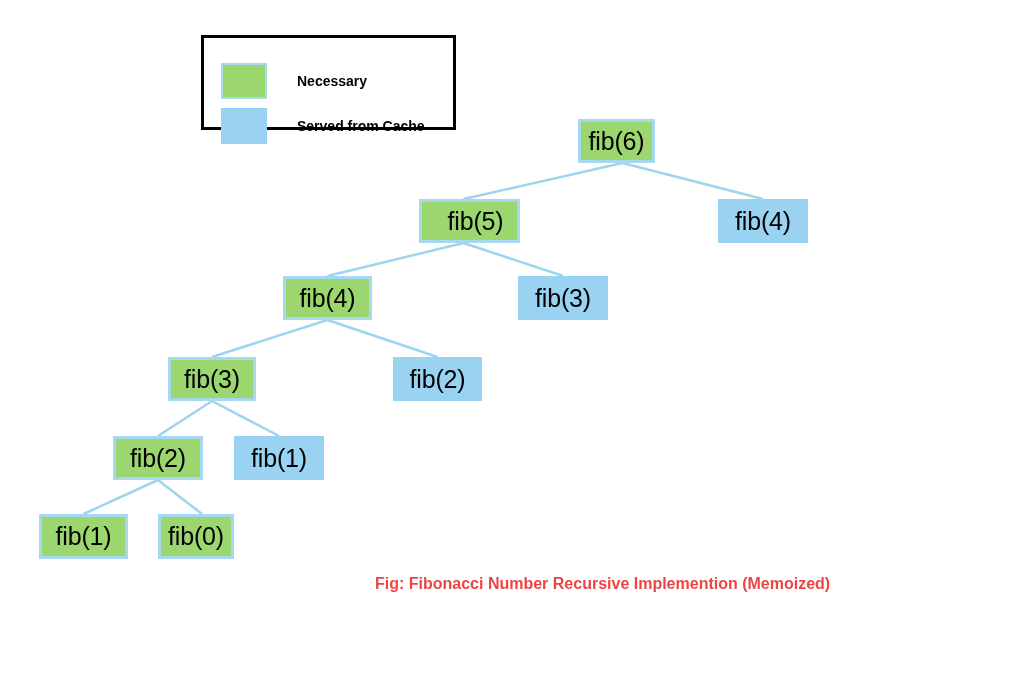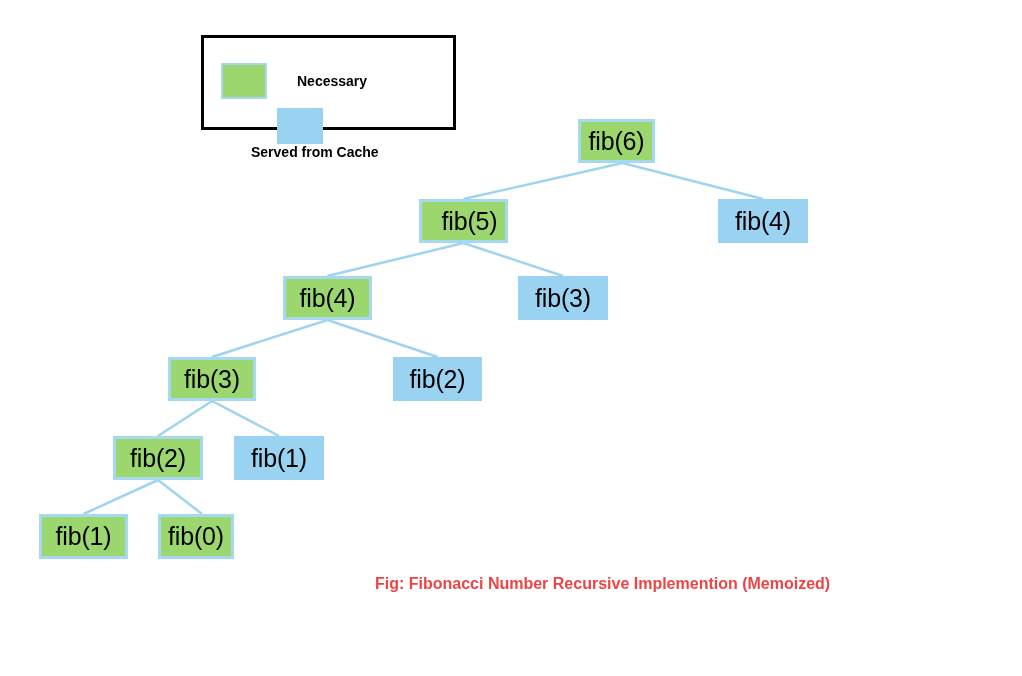--- a/index.html
+++ b/index.html
@@ -109,21 +109,21 @@
       <line x1="212" y1="401" x2="158" y2="436" stroke="#9fd4ee" stroke-width="2.5"></line>
       <line x1="212" y1="401" x2="279" y2="436" stroke="#9fd4ee" stroke-width="2.5"></line>
       <line x1="158" y1="480" x2="83.5" y2="514" stroke="#9fd4ee" stroke-width="2.5"></line>
       <line x1="158" y1="480" x2="202" y2="514" stroke="#9fd4ee" stroke-width="2.5"></line>
     </svg>
 
   <div id="node-layer">
       <div class="node necessary" style="left: 578px; top: 119px; width: 77px; height: 44px;">
         <span>fib(6)</span>
       </div>
-      <div class="node necessary" style="left: 419px; top: 199px; width: 89px; height: 44px; padding-left: 12px;">
+      <div class="node necessary" style="left: 419px; top: 199px; width: 101px; height: 44px; padding-left: 12px;">
         <span>fib(5)</span>
       </div>
       <div class="node cached" style="left: 718px; top: 199px; width: 90px; height: 44px;">
         <span>fib(4)</span>
       </div>
       <div class="node necessary" style="left: 283px; top: 276px; width: 89px; height: 44px;">
         <span>fib(4)</span>
       </div>
       <div class="node cached" style="left: 518px; top: 276px; width: 90px; height: 44px;">
         <span>fib(3)</span>
@@ -146,21 +146,21 @@
       <div class="node necessary" style="left: 158px; top: 514px; width: 76px; height: 45px; align-items: center;">
         <span>fib(0)</span>
       </div>
     </div>
 
   <div id="legend">
     <div class="legend-row" style="left:17px; top:25px;">
       <span class="legend-swatch necessary"></span>
       <span class="legend-label">Necessary</span>
     </div>
-    <div class="legend-row" style="left:17px; top:70px;flex-direction:column;">
+    <div class="legend-row" style="left:17px; top:70px;">
       <span class="legend-swatch cached"></span>
       <span class="legend-label">Served from Cache</span>
     </div>
   </div>
 
   <div id="caption">Fig: Fibonacci Number Recursive Implemention (Memoized)</div>
 
 </div>
 
 </body></html>

